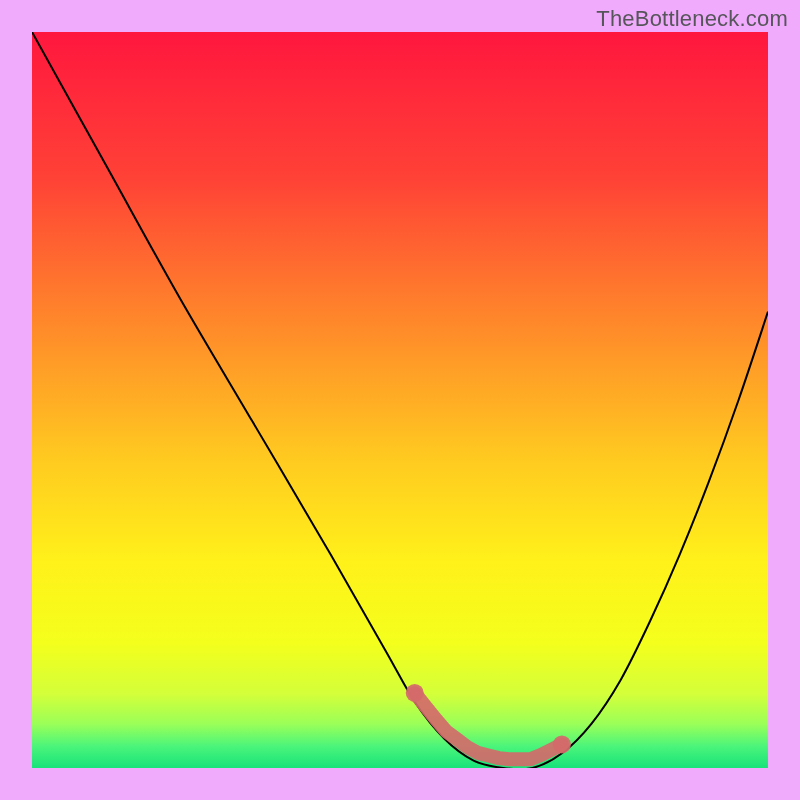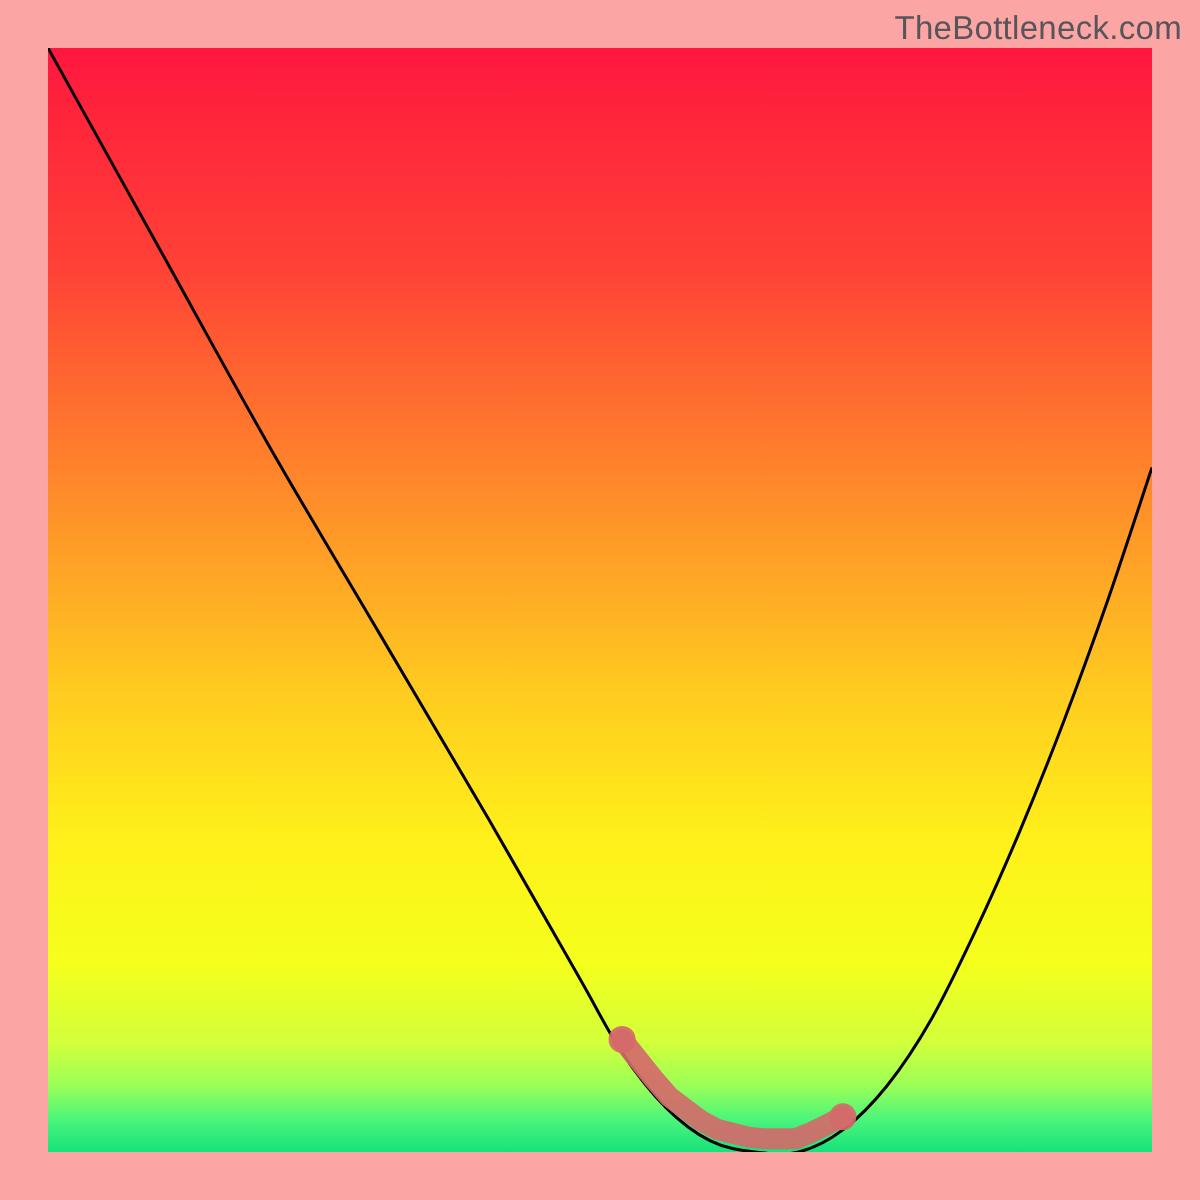--- a/index.html
+++ b/index.html
@@ -9,21 +9,21 @@
     height: 800px;
     background: #000;
     overflow: hidden;
   }
   .frame {
     position: absolute;
     left: 0;
     top: 0;
     width: 800px;
     height: 800px;
-    background: #fca5a5;
+    background: #f0abfc;
   }
   .plot-area {
     position: absolute;
     left: 32px;
     top: 32px;
     width: 736px;
     height: 736px;
   }
   .gradient {
     position: absolute;

